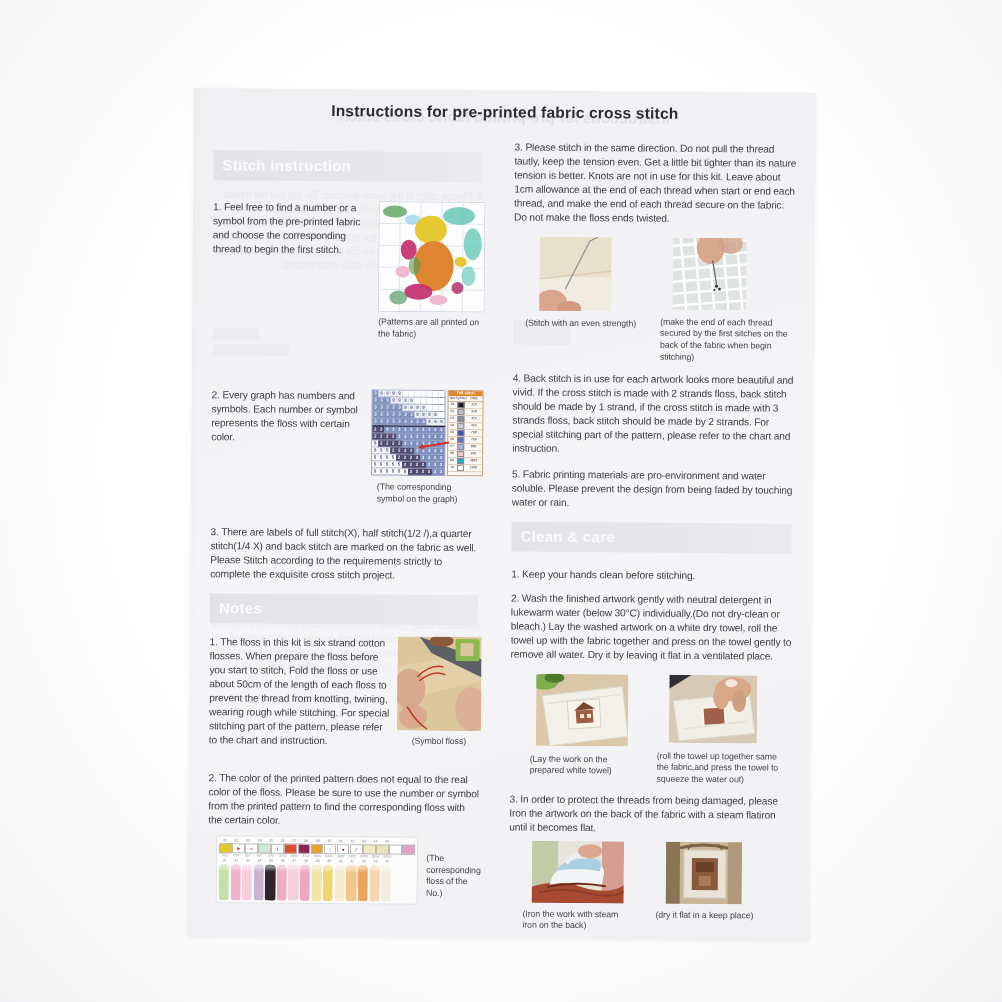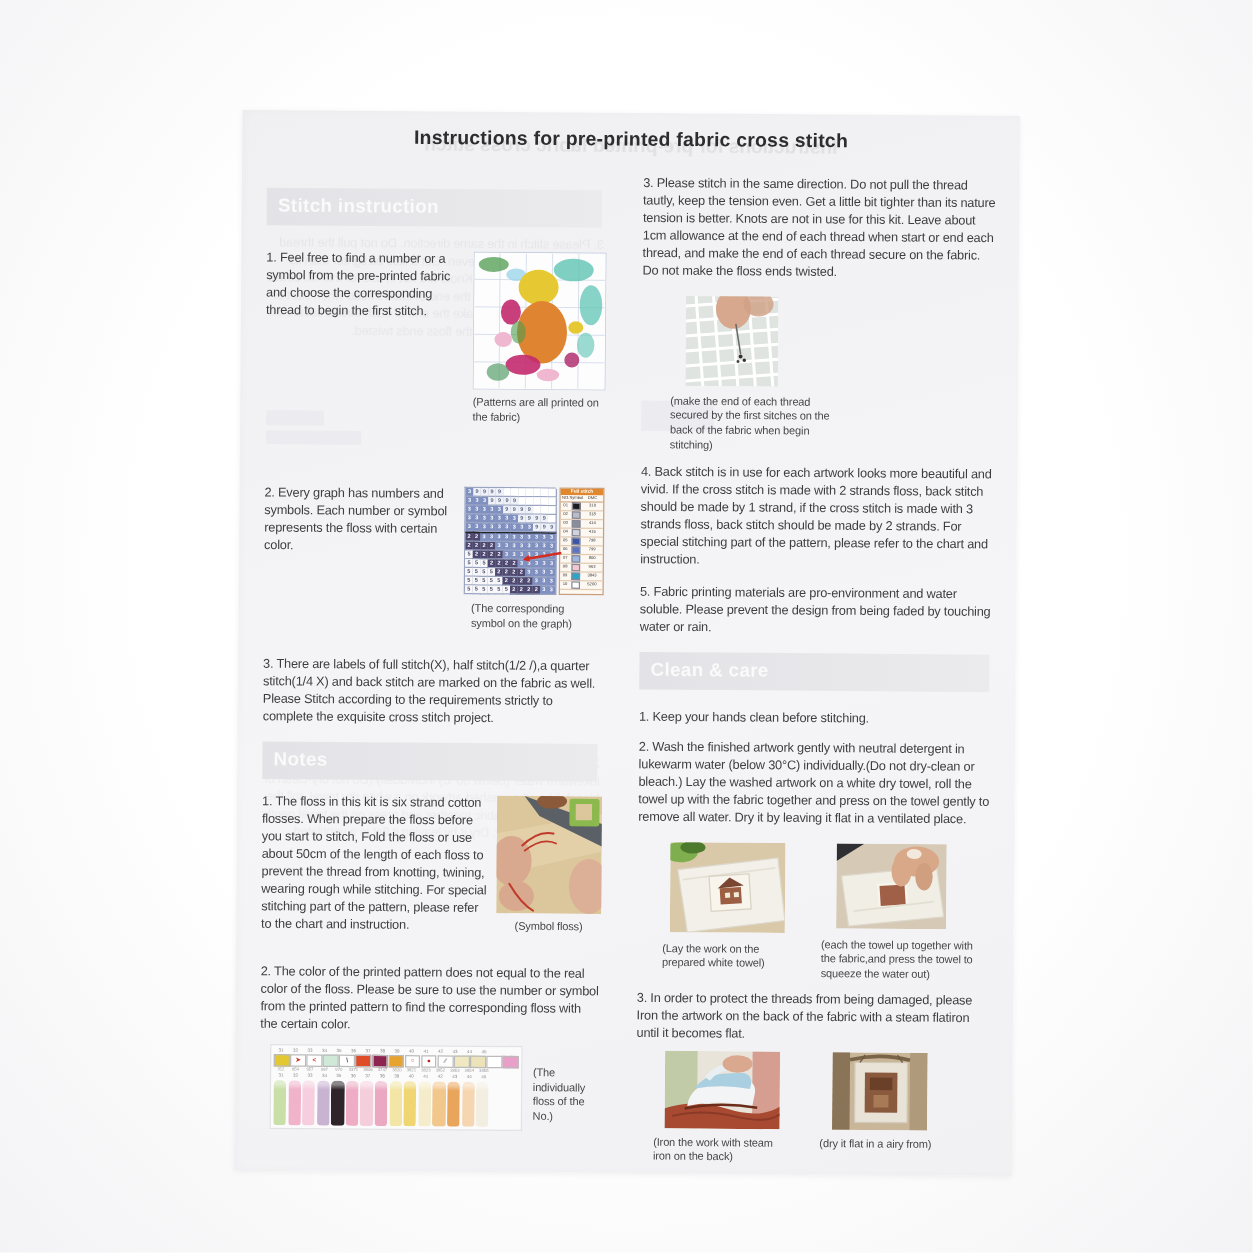--- a/index.html
+++ b/index.html
@@ -465,29 +465,43 @@
             <i style="background: linear-gradient(rgba(255, 255, 255, 0.45) 0px, rgba(255, 255, 255, 0.45) 8%, rgba(255, 255, 255, 0) 20%), rgb(234, 168, 193);"></i>
             <i style="background: linear-gradient(rgba(255, 255, 255, 0.45) 0px, rgba(255, 255, 255, 0.45) 8%, rgba(255, 255, 255, 0) 20%), rgb(242, 229, 166);"></i>
             <i style="background: linear-gradient(rgba(255, 255, 255, 0.45) 0px, rgba(255, 255, 255, 0.45) 8%, rgba(255, 255, 255, 0) 20%), rgb(239, 214, 115);"></i>
             <i style="background: linear-gradient(rgba(255, 255, 255, 0.45) 0px, rgba(255, 255, 255, 0.45) 8%, rgba(255, 255, 255, 0) 20%), rgb(244, 236, 202);"></i>
             <i style="background: linear-gradient(rgba(255, 255, 255, 0.45) 0px, rgba(255, 255, 255, 0.45) 8%, rgba(255, 255, 255, 0) 20%), rgb(242, 199, 140);"></i>
             <i style="background: linear-gradient(rgba(255, 255, 255, 0.45) 0px, rgba(255, 255, 255, 0.45) 8%, rgba(255, 255, 255, 0) 20%), rgb(234, 165, 92);"></i>
             <i style="background: linear-gradient(rgba(255, 255, 255, 0.45) 0px, rgba(255, 255, 255, 0.45) 8%, rgba(255, 255, 255, 0) 20%), rgb(246, 214, 176);"></i>
             <i style="background: linear-gradient(rgba(255, 255, 255, 0.45) 0px, rgba(255, 255, 255, 0.45) 8%, rgba(255, 255, 255, 0) 20%), rgb(243, 238, 226);"></i>
           </div>
       </figure>
-      <div class="cap" style="width:82px;margin-left:8px;margin-top:16px;">(The individually floss of the No.)</div>
+      <div class="cap" style="width:82px;margin-left:8px;margin-top:16px;">(The corresponding floss of the No.)</div>
     </div>
   </div>
 
   <div class="col col-right">
 
     <p class="body" style="width:284px;">3. Please stitch in the same direction. Do not pull the thread tautly, keep the tension even. Get a little bit tighter than its nature tension is better. Knots are not in use for this kit. Leave about 1cm allowance at the end of each thread when start or end each thread, and make the end of each thread secure on the fabric. Do not make the floss ends twisted.</p>
 
     <div class="row" style="margin-top:12px;">
+      <div class="photo-col" style="width:112px;margin-left:12px;">
+        <figure style="margin-left:14px;">
+          <svg width="72" height="74" viewBox="0 0 72 74">
+            <rect width="72" height="74" fill="#e9e0cd"></rect>
+            <rect x="0" y="40" width="72" height="34" fill="#f1ece0"></rect>
+            <path d="M0 42 L72 34" stroke="#d8cdb6" stroke-width="1.5"></path>
+            <line x1="50" y1="4" x2="26" y2="52" stroke="#9a9a9a" stroke-width="1.4"></line>
+            <line x1="50" y1="4" x2="58" y2="0" stroke="#777" stroke-width="1"></line>
+            <ellipse cx="12" cy="66" rx="16" ry="13" fill="#d9a58c"></ellipse>
+            <ellipse cx="30" cy="72" rx="12" ry="8" fill="#cf9a80"></ellipse>
+          </svg>
+        </figure>
+        <div class="cap" style="width:112px;margin-top:7px;">(Stitch with an even strength)</div>
+      </div>
       <div class="photo-col" style="width:136px;margin-left:23px;">
         <figure style="margin-left:12px;">
           <svg width="74" height="72" viewBox="0 0 74 72">
             <rect width="74" height="72" fill="#dfe4e0"></rect>
             <g stroke="#ffffff" stroke-width="2.4">
               <line x1="0" y1="8" x2="74" y2="2"></line>
                 <line x1="0" y1="20" x2="74" y2="14"></line>
               <line x1="0" y1="32" x2="74" y2="26"></line>
                 <line x1="0" y1="44" x2="74" y2="38"></line>
               <line x1="0" y1="56" x2="74" y2="50"></line>
@@ -545,21 +559,21 @@
             <polygon points="0,0 22,0 0,14" fill="#2f2f33"></polygon>
             <polygon points="4,26 80,18 86,58 10,66" fill="#f1eee6" stroke="#dcd8cc" stroke-width="1"></polygon>
             <rect x="34" y="32" width="22" height="18" fill="#a06048" stroke="#f7f4ea" stroke-width="2" transform="rotate(-4 45 41)"></rect>
             <ellipse cx="64" cy="14" rx="18" ry="12" fill="#d9a888"></ellipse>
             <ellipse cx="52" cy="22" rx="8" ry="12" fill="#d9a888"></ellipse>
             <ellipse cx="70" cy="26" rx="7" ry="11" fill="#cf9f80"></ellipse>
             <ellipse cx="62" cy="8" rx="6" ry="4" fill="#f2e8dc"></ellipse>
             <path d="M14 54 L78 46" stroke="#e2ded2" stroke-width="1.4"></path>
           </svg>
         </figure>
-        <div class="cap" style="width:134px;margin-top:8px;">(each the towel up together with the fabric,and press the towel to squeeze the water out)</div>
+        <div class="cap" style="width:134px;margin-top:8px;">(roll the towel up together same the fabric,and press the towel to squeeze the water out)</div>
       </div>
     </div>
 
     <p class="body" style="margin-top:8px;width:284px;">3. In order to protect the threads from being damaged, please Iron the artwork on the back of the fabric with a steam flatiron until it becomes flat.</p>
 
     <div class="row" style="margin-top:6px;">
       <div class="photo-col" style="width:112px;margin-left:14px;">
         <figure style="margin-left:9px;">
           <svg width="92" height="62" viewBox="0 0 92 62">
             <rect width="92" height="62" fill="#e8e4da"></rect>
@@ -584,17 +598,17 @@
             <rect x="62" y="0" width="14" height="62" fill="#b09a7c"></rect>
             <path d="M14 6 Q38 0 62 6" stroke="#7a6448" stroke-width="3" fill="none"></path>
             <rect x="18" y="8" width="42" height="48" fill="#e9e3d7" stroke="#d2cabb" stroke-width="1"></rect>
             <rect x="26" y="16" width="26" height="32" fill="#8a5a3e"></rect>
             <rect x="30" y="20" width="18" height="10" fill="#6a4028"></rect>
             <rect x="33" y="34" width="12" height="10" fill="#a87a56"></rect>
             <line x1="22" y1="8" x2="26" y2="2" stroke="#6a5740" stroke-width="1"></line>
             <line x1="56" y1="8" x2="52" y2="2" stroke="#6a5740" stroke-width="1"></line>
           </svg>
         </figure>
-        <div class="cap" style="width:130px;margin-top:6px;">(dry it flat in a airy from)</div>
+        <div class="cap" style="width:130px;margin-top:6px;">(dry it flat in a keep place)</div>
       </div>
     </div>
   </div>
 </div>
 
 </body></html>

